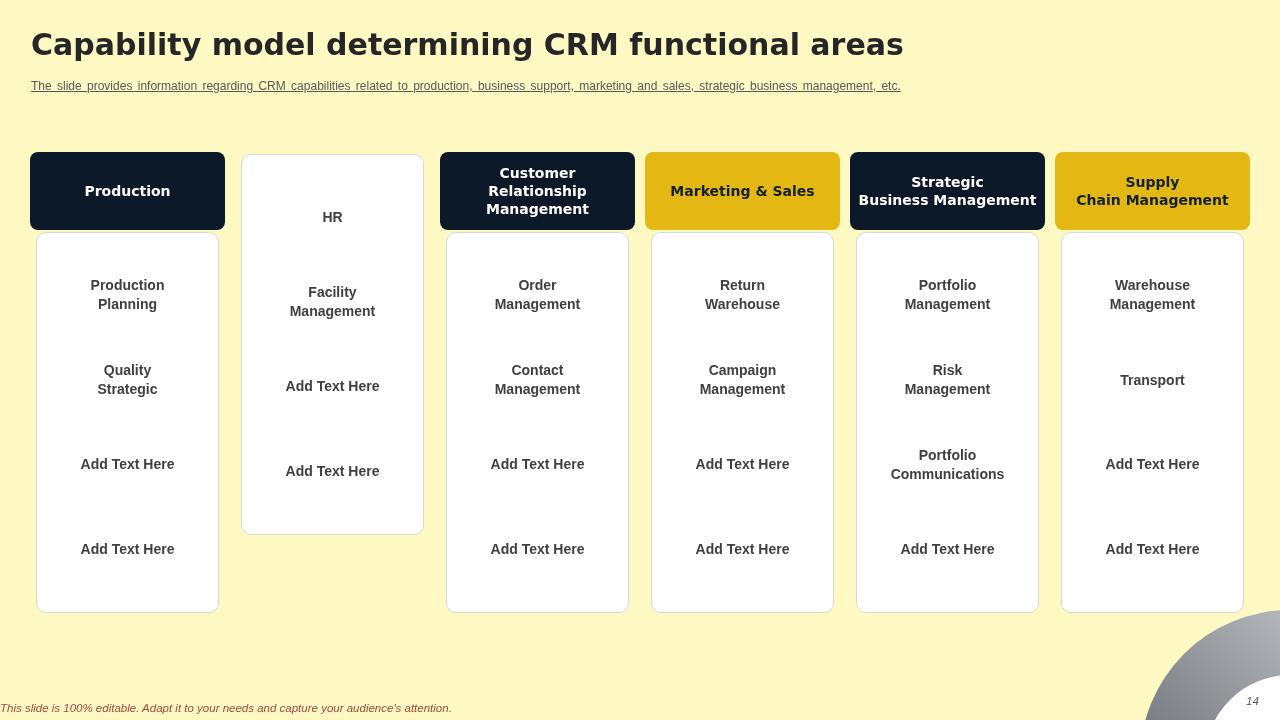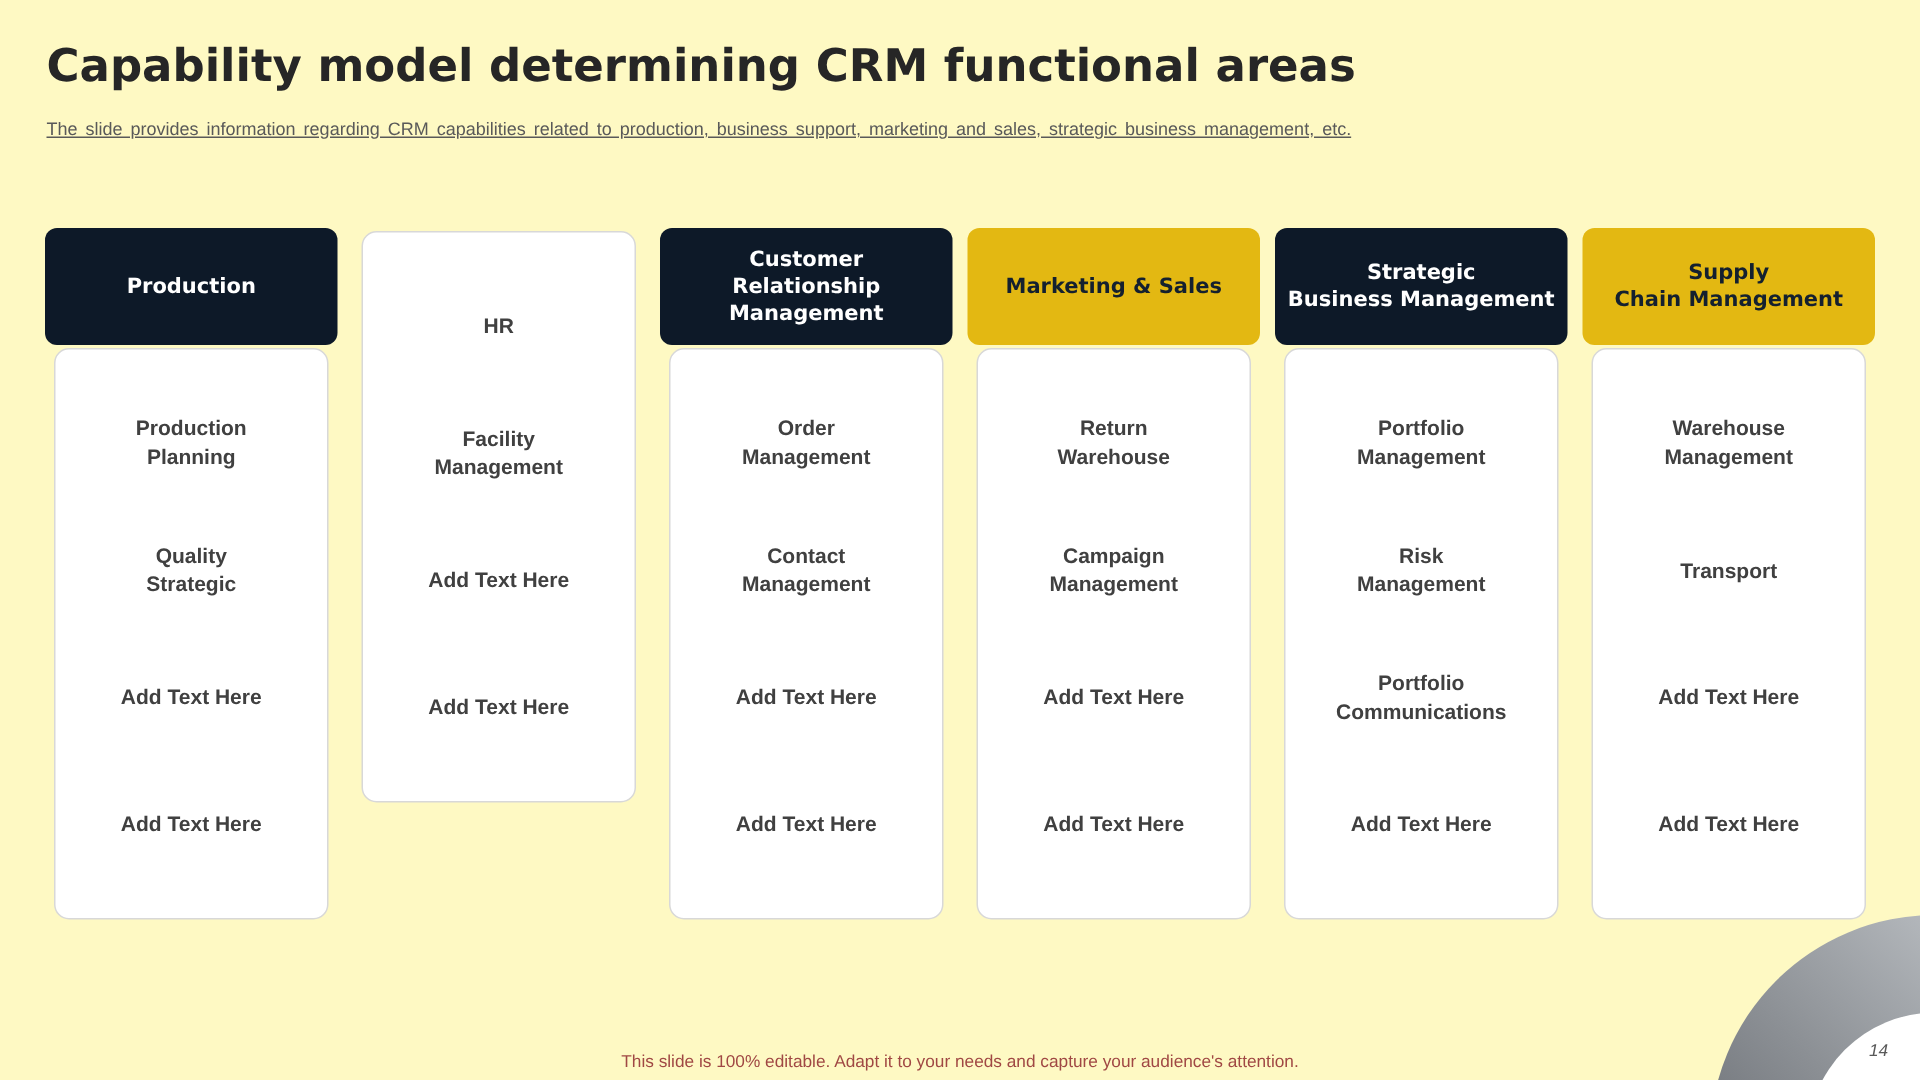--- a/index.html
+++ b/index.html
@@ -33,22 +33,22 @@
     margin:2px 6px 0 6px;height:381px;box-sizing:border-box;
     background:#ffffff;border:1px solid #d8d8d8;border-radius:10px;
     display:flex;flex-direction:column;padding:20px 4px;
   }
   .item{
     flex:1;display:flex;align-items:center;justify-content:center;
     text-align:center;font-weight:bold;font-size:14px;line-height:19px;
     color:#404040;white-space:pre-line;
   }
   .footer-note{
-    position:absolute;left:0;right:0;top:702px;text-align:center;
-    font-size:11.5px;color:#a04844;
+    position:absolute;left:0;right:0;top:702px;text-align:left;
+    font-size:11.5px;color:#a04844;font-style:italic;
   }
   .ring{
     position:absolute;left:1140px;top:610px;width:300px;height:300px;
     border-radius:50%;z-index:1;
     background:linear-gradient(225deg,#c7cbcf 12%,#8b8f94 55%,#60646a 88%);
   }
   .ring-hole{
     position:absolute;left:65px;top:65px;width:170px;height:170px;
     border-radius:50%;background:#ffffff;
   }

